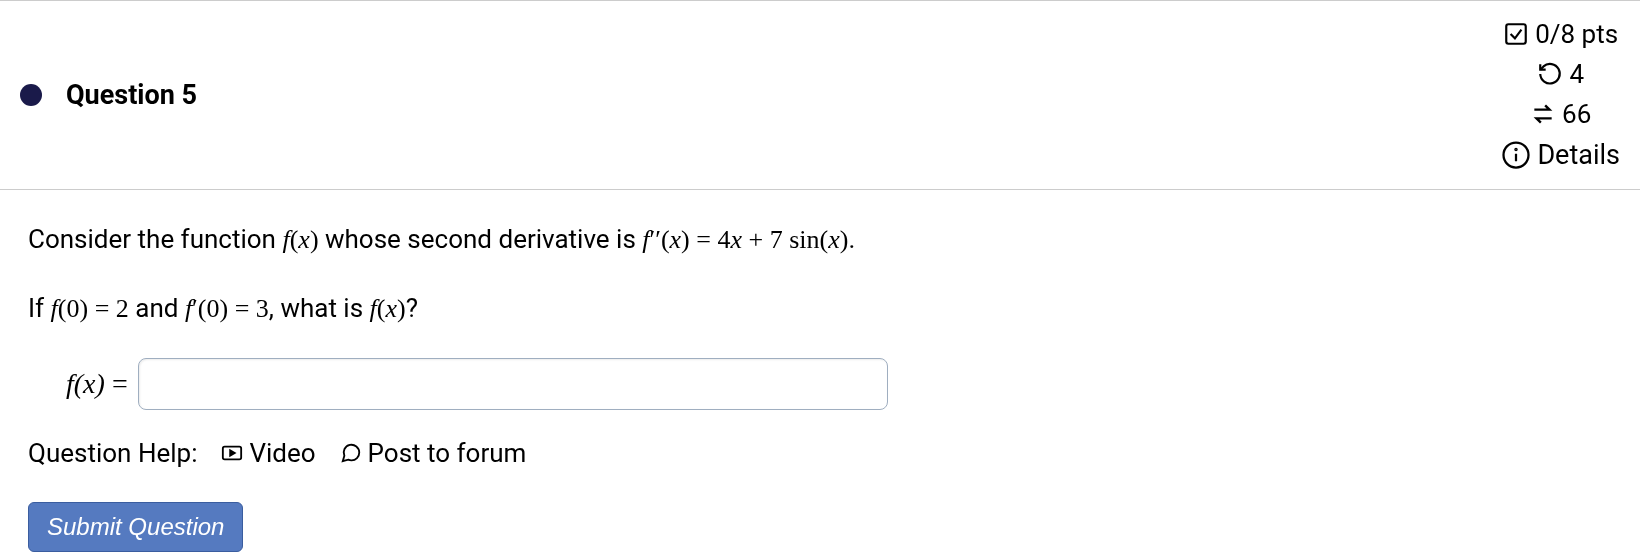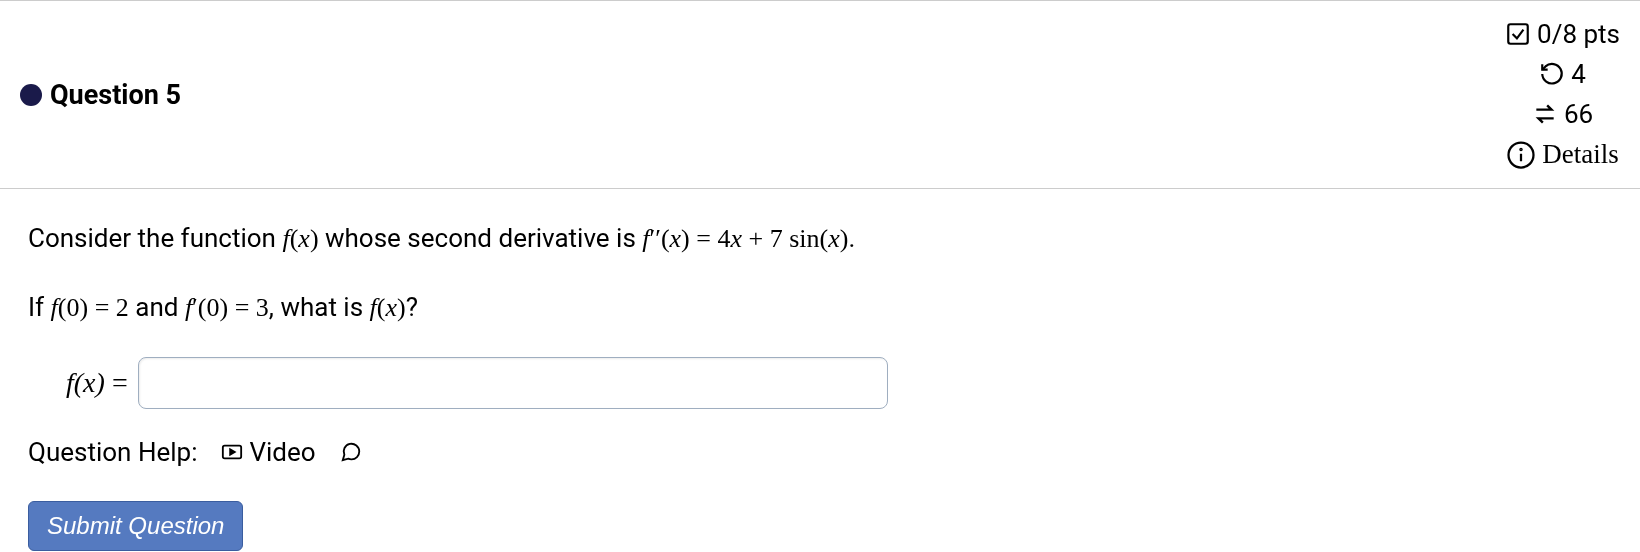--- a/index.html
+++ b/index.html
@@ -20,21 +20,21 @@
     .question-header {
       display: flex;
       justify-content: space-between;
       align-items: center;
       padding: 18px 20px 18px 20px;
       border-bottom: 1px solid #ccc;
     }
     .header-left {
       display: flex;
       align-items: center;
-      gap: 8px;
+      gap: 24px;
     }
     .bullet-icon {
       width: 22px;
       height: 22px;
       border-radius: 50%;
       background: #1a1a4a;
       display: inline-block;
     }
     .question-title {
       font-weight: 700;
@@ -61,21 +61,20 @@
       width: 26px;
       height: 26px;
     }
     .info-icon svg {
       width: 30px;
       height: 30px;
     }
     .details-link {
       cursor: pointer;
       font-size: 27px;
-      font-family: Liberation Serif, serif;
     }
     .question-body {
       padding: 30px 48px 20px 28px;
       border-bottom: 1px solid #ccc;
     }
     .prompt-line {
       font-size: 26px;
       margin-bottom: 30px;
       line-height: 1.5;
     }
@@ -223,19 +222,20 @@
           </svg>
         </span>
         <span>Video</span>
       </span>
       <span class="help-link">
         <span class="icon speech-icon">
           <svg viewBox="0 0 24 24" fill="none" stroke="#000" stroke-width="2">
             <path d="M21 11.5a8.38 8.38 0 0 1-8.5 8.5 8.5 8.5 0 0 1-3.5-.75L3 21l1.75-6A8.5 8.5 0 1 1 21 11.5z"></path>
           </svg>
         </span>
+        <span>Post to forum</span>
       </span>
     </div>
 
     <button class="submit-button">Submit Question</button>
 
   </div>
 </div>
 
 </body></html>

